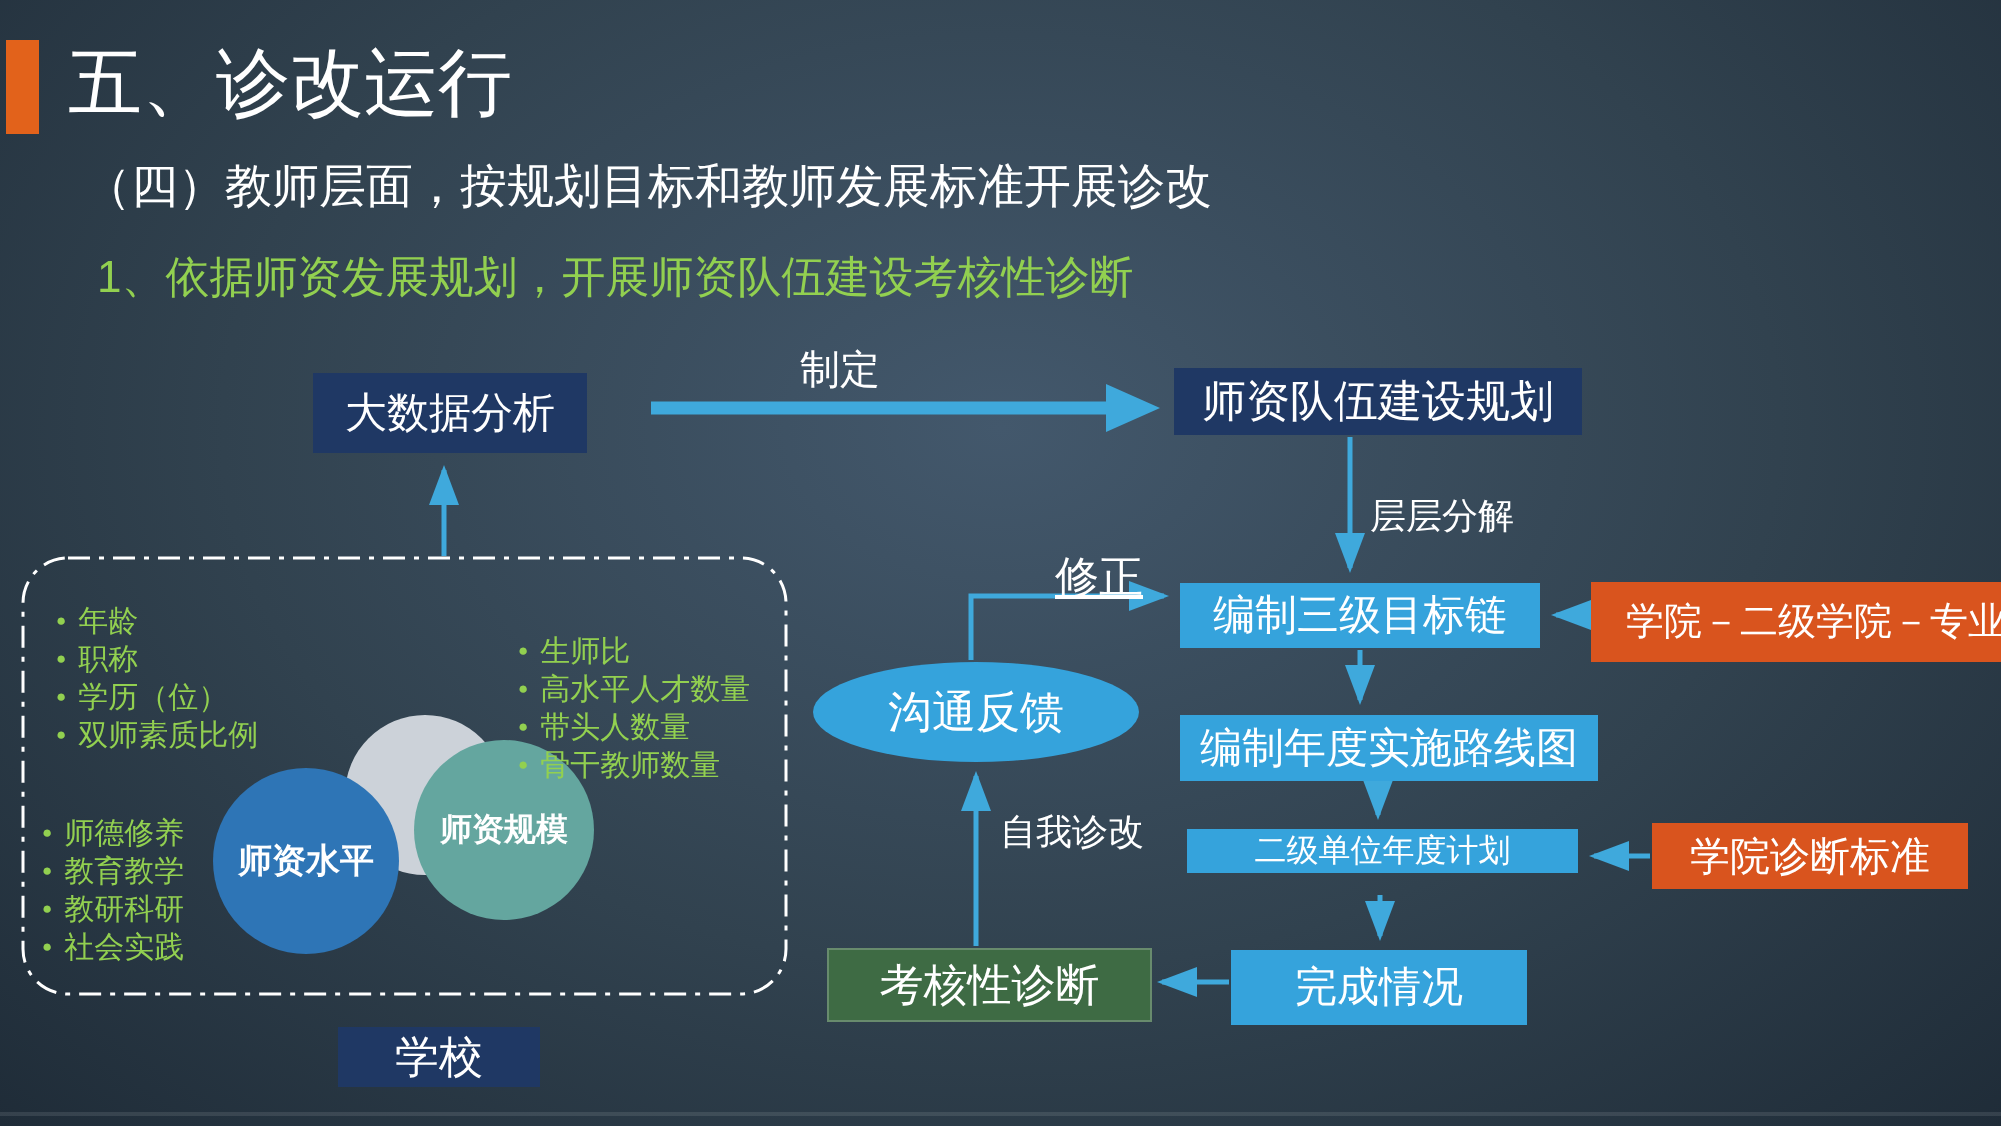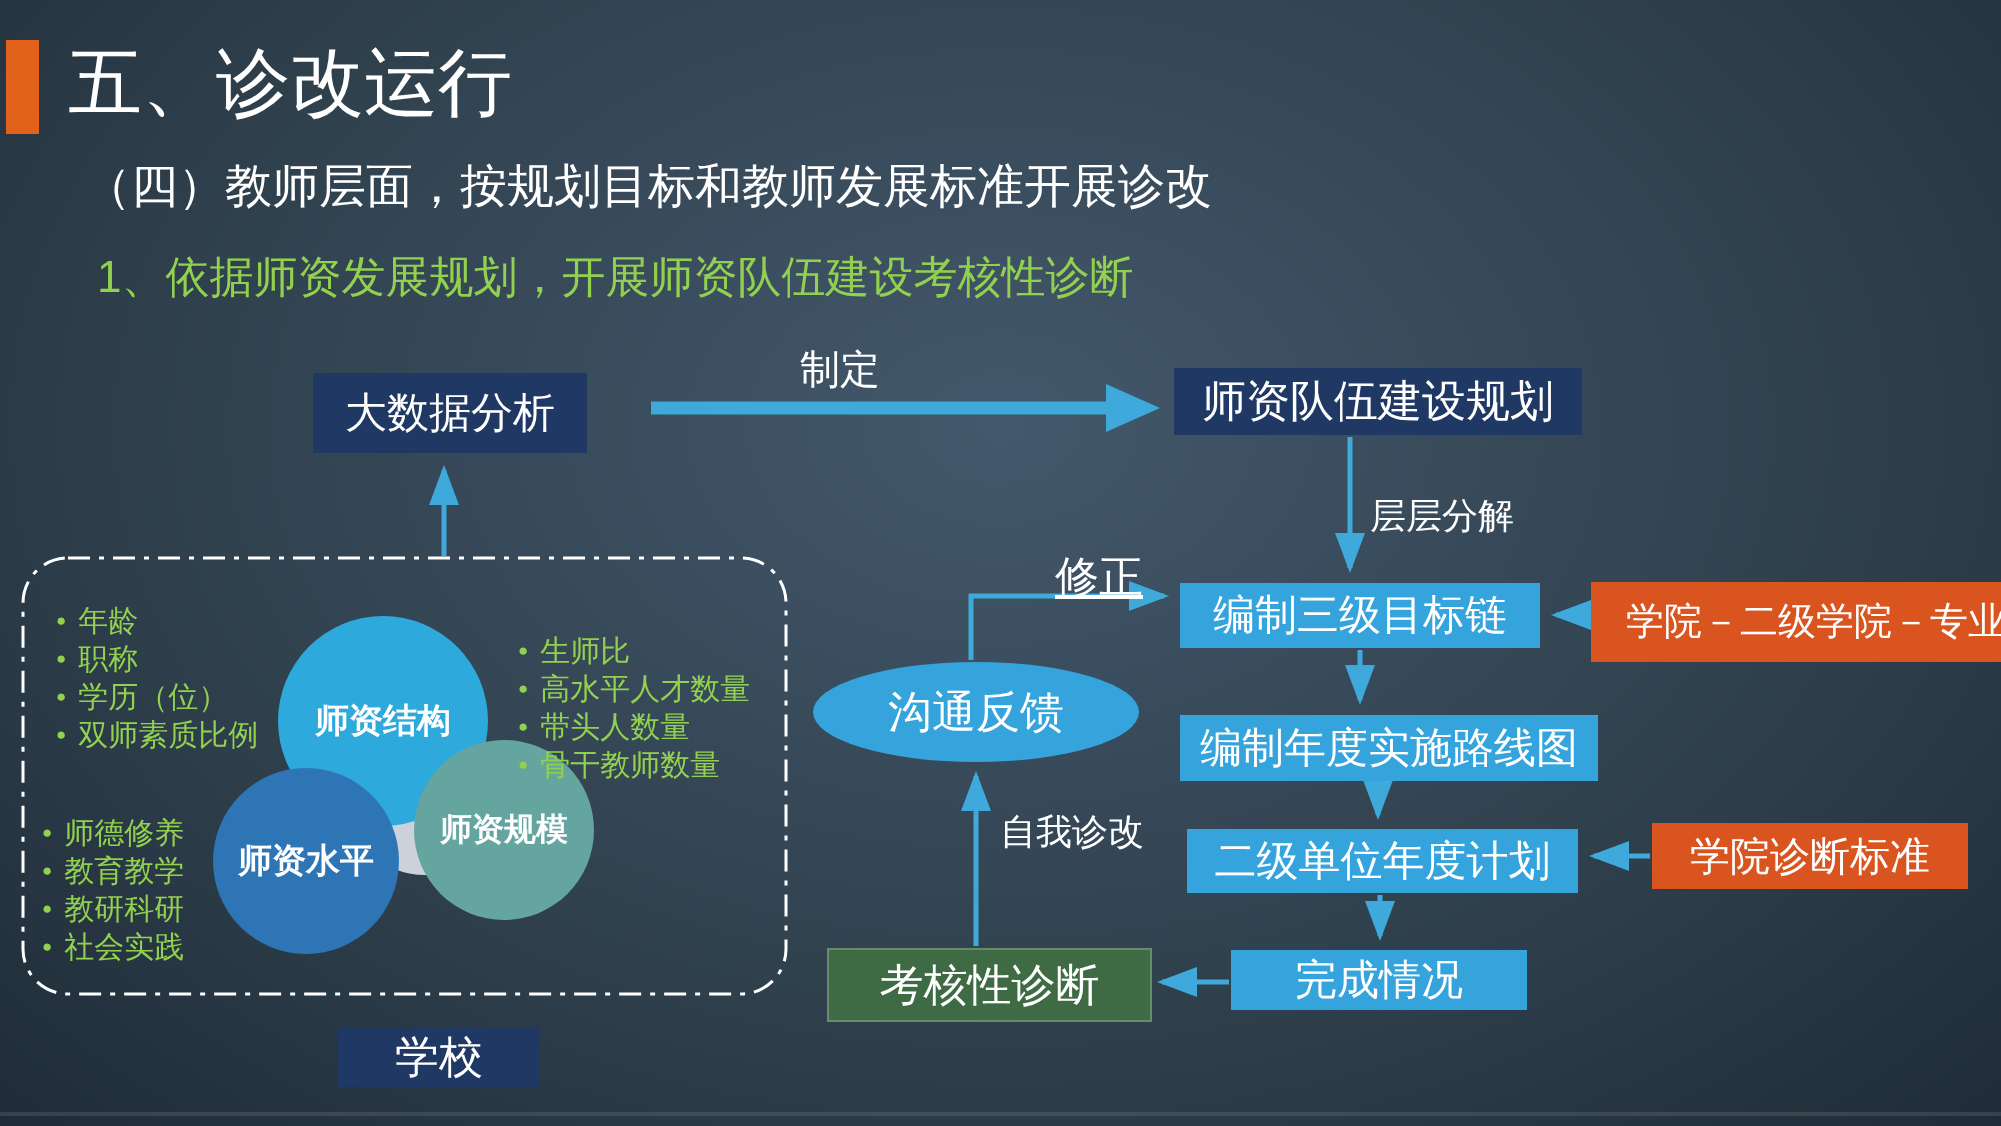--- a/index.html
+++ b/index.html
@@ -76,34 +76,33 @@
     <line x1="1650" y1="856" x2="1594" y2="856" stroke="#3fa9dc" stroke-width="5" marker-end="url(#ah)"></line>
 
     <line x1="444" y1="556" x2="444" y2="470" stroke="#3fa9dc" stroke-width="5" marker-end="url(#ah)"></line>
   </svg>
 
   <div class="box navy" style="left:313px;top:373px;width:274px;height:80px;font-size:42px;">大数据分析</div>
   <div class="box navy" style="left:1174px;top:368px;width:408px;height:67px;font-size:44px;">师资队伍建设规划</div>
   <div class="box lblue" style="left:1180px;top:583px;width:360px;height:65px;font-size:42px;">编制三级目标链</div>
   <div class="box orange" style="left:1591px;top:582px;width:410px;height:80px;font-size:38px;padding-left:20px;">学院－二级学院－专业</div>
   <div class="box lblue" style="left:1180px;top:715px;width:418px;height:66px;font-size:42px;">编制年度实施路线图</div>
-  <div class="box lblue" style="left:1187px;top:829px;width:391px;height:64px;font-size:42px;">二级单位年度计划</div>
+  <div class="box lblue" style="left:1187px;top:829px;width:391px;height:44px;font-size:32px;">二级单位年度计划</div>
   <div class="box orange" style="left:1652px;top:823px;width:316px;height:66px;font-size:40px;">学院诊断标准</div>
-  <div class="box lblue" style="left:1231px;top:950px;width:296px;height:60px;font-size:42px;">完成情况</div>
+  <div class="box lblue" style="left:1231px;top:950px;width:296px;height:75px;font-size:42px;">完成情况</div>
   <div class="box greenbox" style="left:827px;top:948px;width:321px;height:70px;font-size:44px;">考核性诊断</div>
   <div class="box lblue ellipse" style="left:813px;top:662px;width:326px;height:100px;font-size:44px;">沟通反馈</div>
   <div class="box navy" style="left:338px;top:1027px;width:202px;height:60px;font-size:44px;">学校</div>
 
   <div class="arrow-label" style="left:770px;top:342px;width:140px;text-align:center;font-size:40px;">制定</div>
   <div class="arrow-label" style="left:1370px;top:492px;font-size:36px;">层层分解</div>
   <div class="arrow-label" style="left:1055px;top:548px;font-size:44px;text-decoration:underline;">修正</div>
   <div class="arrow-label" style="left:1000px;top:808px;font-size:36px;">自我诊改</div>
 
   <div class="venn" style="left:345px;top:715px;width:160px;height:160px;background:#ccd2d9;z-index:1;"></div>
-  <div class="venn" style="left:278px;top:616px;width:210px;height:210px;background:#2ea9dc;z-index:2;font-size:34px;">师资结构</div>
   <div class="venn" style="left:414px;top:740px;width:180px;height:180px;background:#64a69f;z-index:3;font-size:32px;">师资规模</div>
   <div class="venn" style="left:213px;top:768px;width:186px;height:186px;background:#2e75b6;z-index:4;font-size:34px;">师资水平</div>
 
   <ul class="blist" style="left:56px;top:602px;">
     <li>年龄</li>
     <li>职称</li>
     <li>学历（位）</li>
     <li>双师素质比例</li>
   </ul>
   <ul class="blist" style="left:42px;top:814px;">

